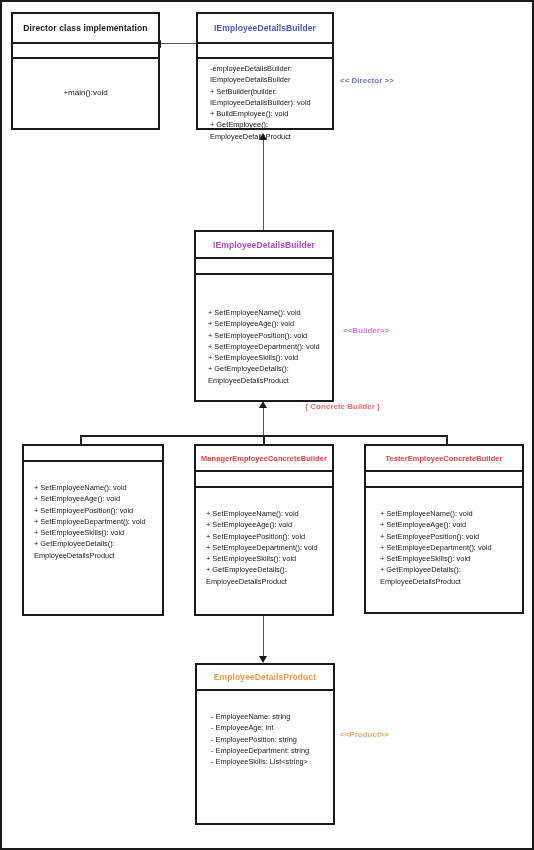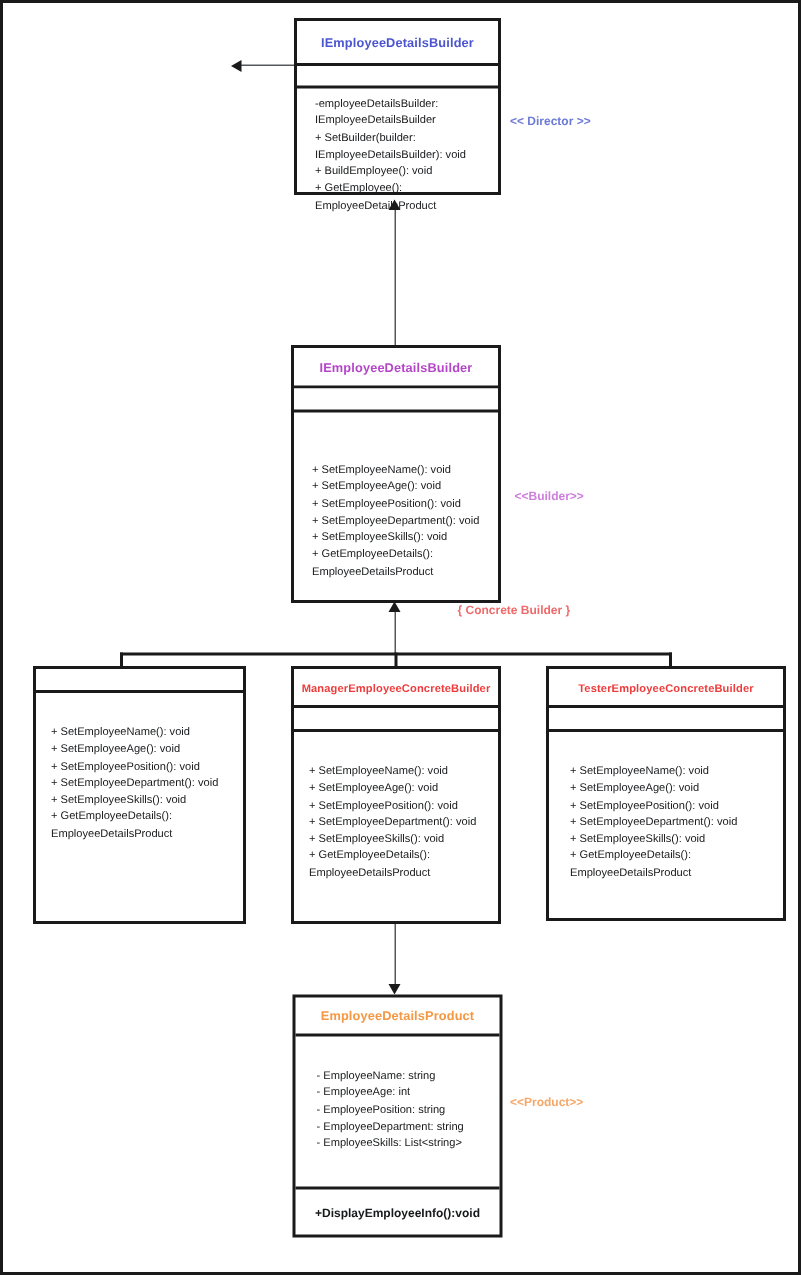--- a/index.html
+++ b/index.html
@@ -144,20 +144,25 @@
 
   <div class="ln ln-thick ln-h" style="left:78px; top:433px; width:368px;"></div>
 
   <div class="ln ln-thick ln-v" style="left:78px; top:433px; height:16px;"></div>
   <div class="ln ln-thick ln-v" style="left:261px; top:433px; height:16px;"></div>
   <div class="ln ln-thick ln-v" style="left:444px; top:433px; height:16px;"></div>
 
   <div class="ln ln-v" style="left:261px; top:614px; height:42px;"></div>
   <div class="arrow arrow-down" style="left:257px; top:654px;"></div>
 
+  <div class="uml-box" style="left:9px; top:10px; width:149px; height:118px;">
+    <div class="uml-title t-plain" style="height:30px;">Director class implementation</div>
+    <div class="uml-mid" style="height:15px;"></div>
+    <div class="uml-body center" style="height:69px;">+main():void</div>
+  </div>
 
   <div class="uml-box" style="left:194px; top:10px; width:138px; height:118px;">
     <div class="uml-title t-blue" style="height:30px;">IEmployeeDetailsBuilder</div>
     <div class="uml-mid" style="height:15px;"></div>
     <div class="uml-body" style="height:69px; padding-top:4px;">-employeeDetailsBuilder:
 IEmployeeDetailsBuilder
 + SetBuilder(builder:
 IEmployeeDetailsBuilder): void
 + BuildEmployee(): void
 + GetEmployee():
@@ -217,18 +222,17 @@
 EmployeeDetailsProduct</div>
   </div>
 
   <div class="uml-box" style="left:193px; top:661px; width:140px; height:162px;">
     <div class="uml-title t-orange" style="height:26px;">EmployeeDetailsProduct</div>
     <div class="uml-body" style="height:100px; padding-top:20px; padding-left:14px;">- EmployeeName: string
 - EmployeeAge: int
 - EmployeePosition: string
 - EmployeeDepartment: string
 - EmployeeSkills: List&lt;string&gt;</div>
-    <div class="uml-foot" style="height:32px;">+DisplayEmployeeInfo():void</div>
   </div>
 
   <div class="stereo s-orange" style="left:338px; top:728px;">&lt;&lt;Product&gt;&gt;</div>
 
 </div>
 
 </body></html>

